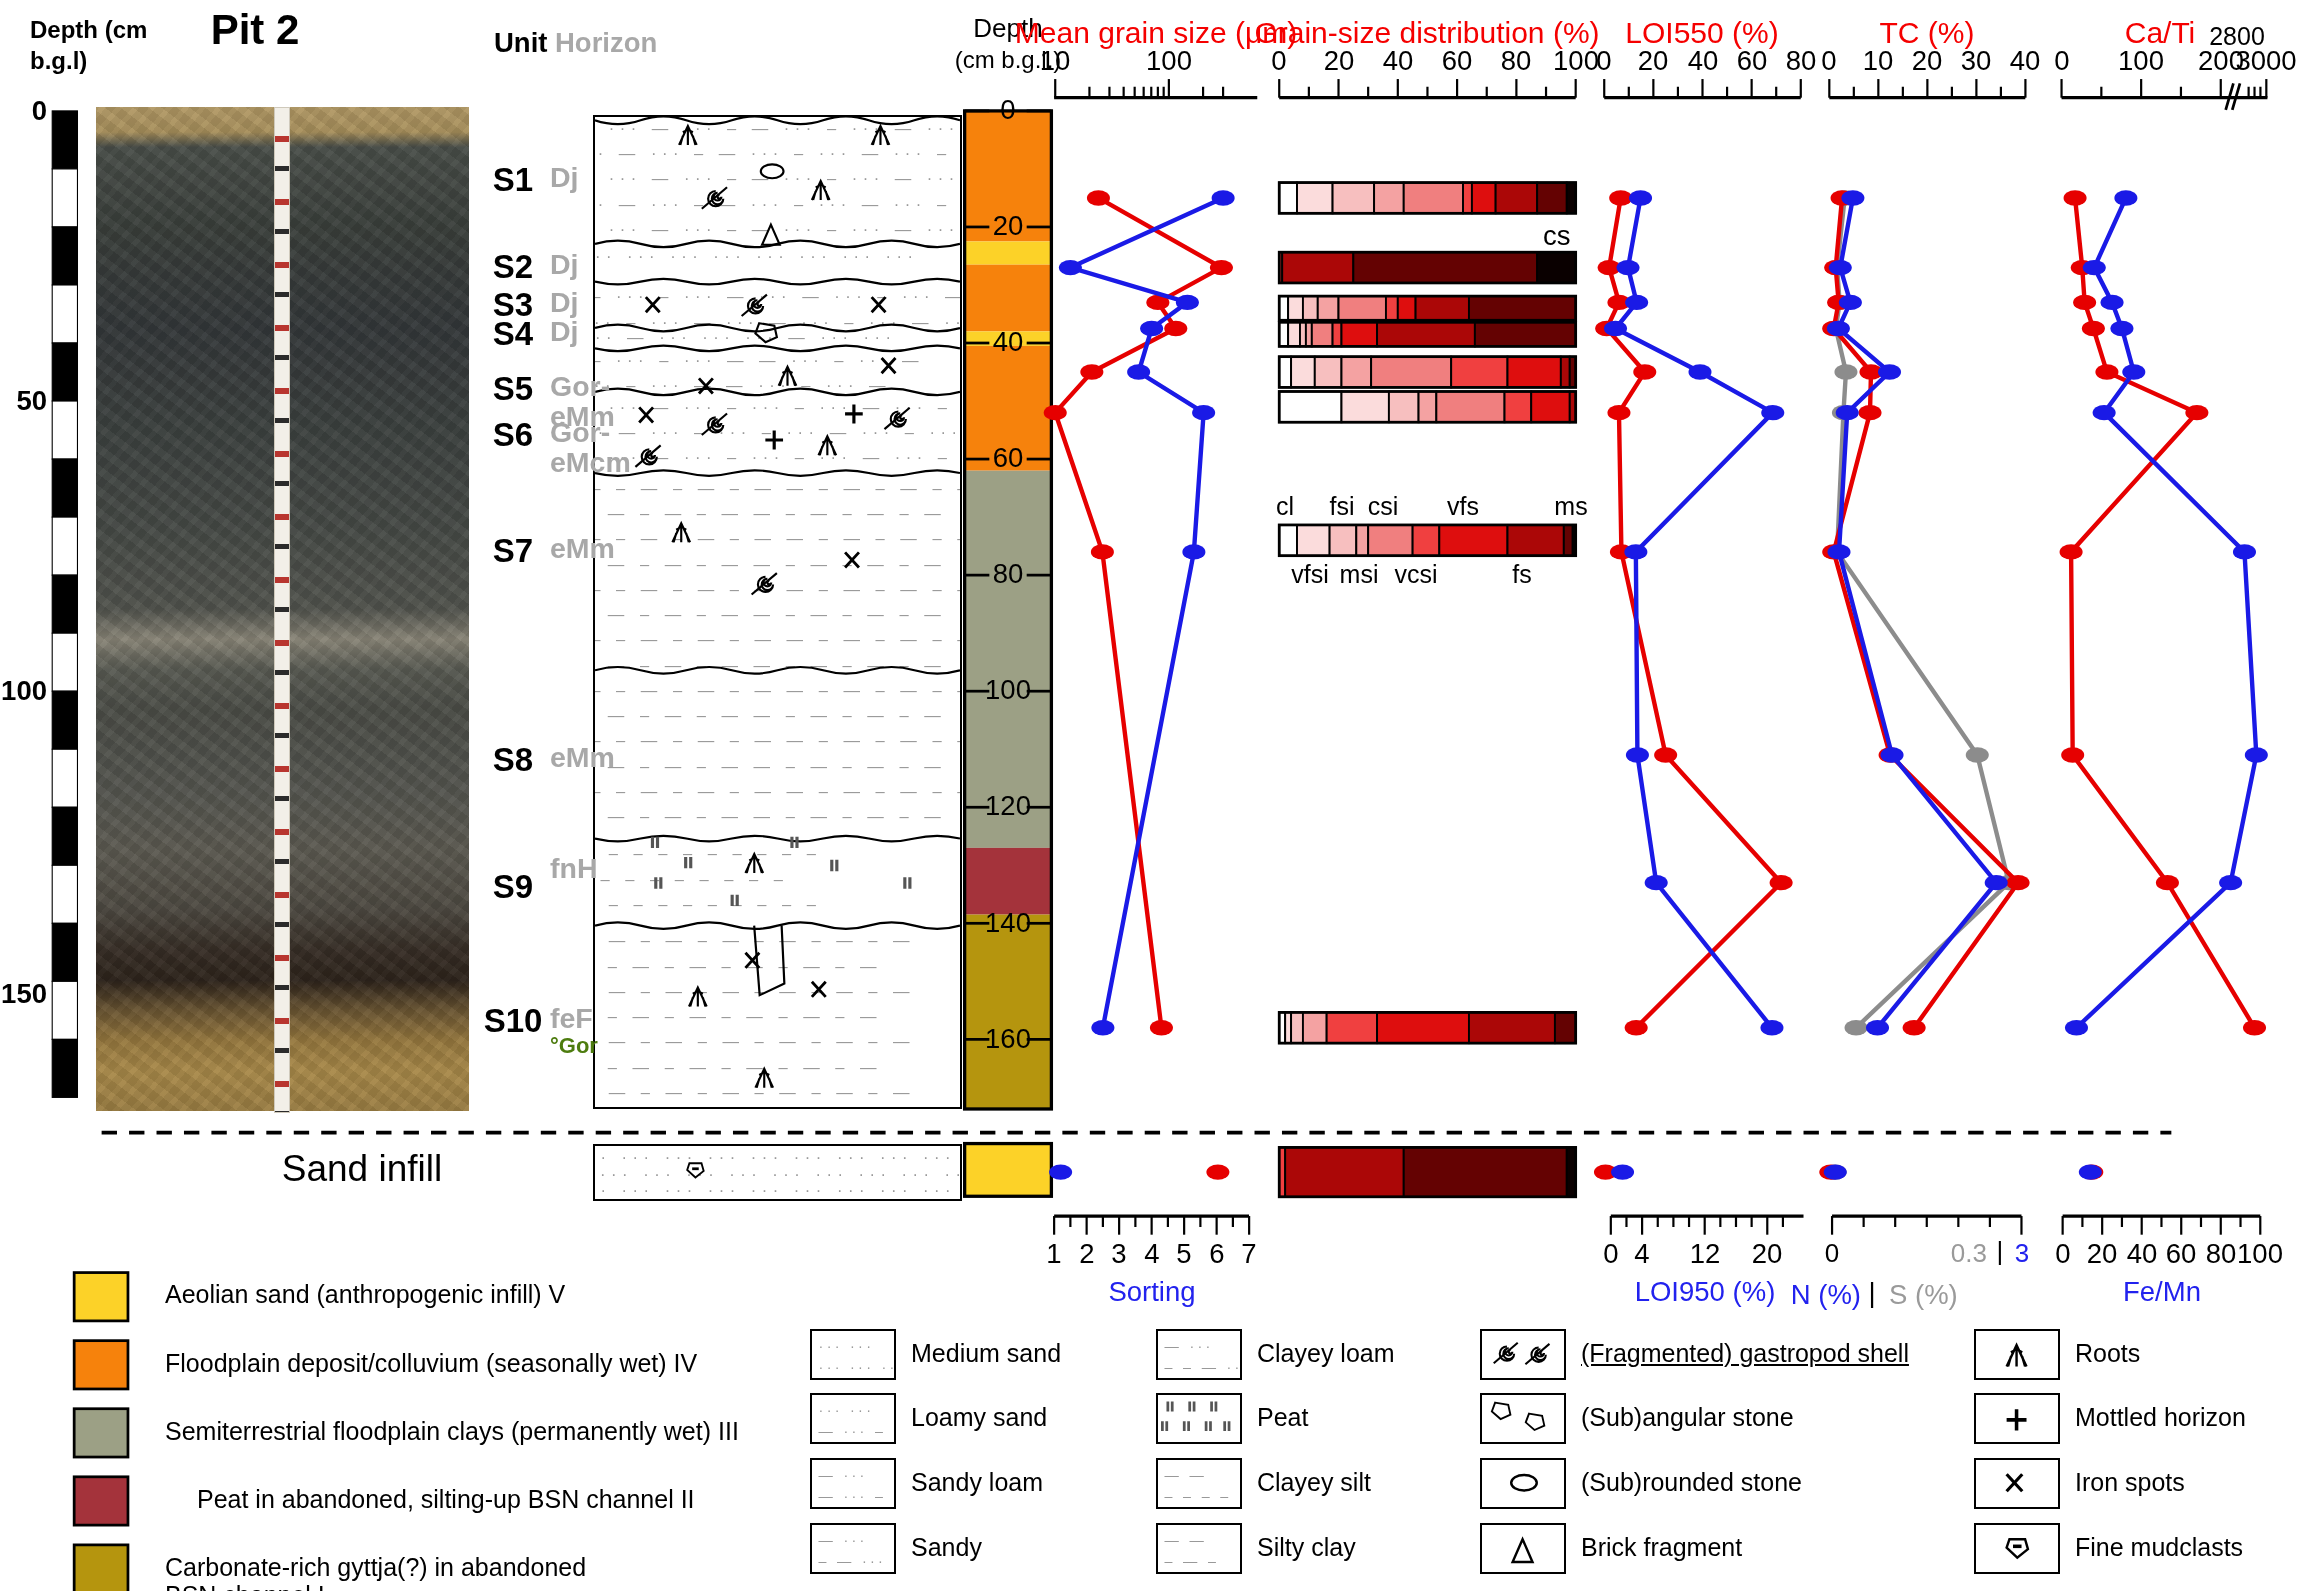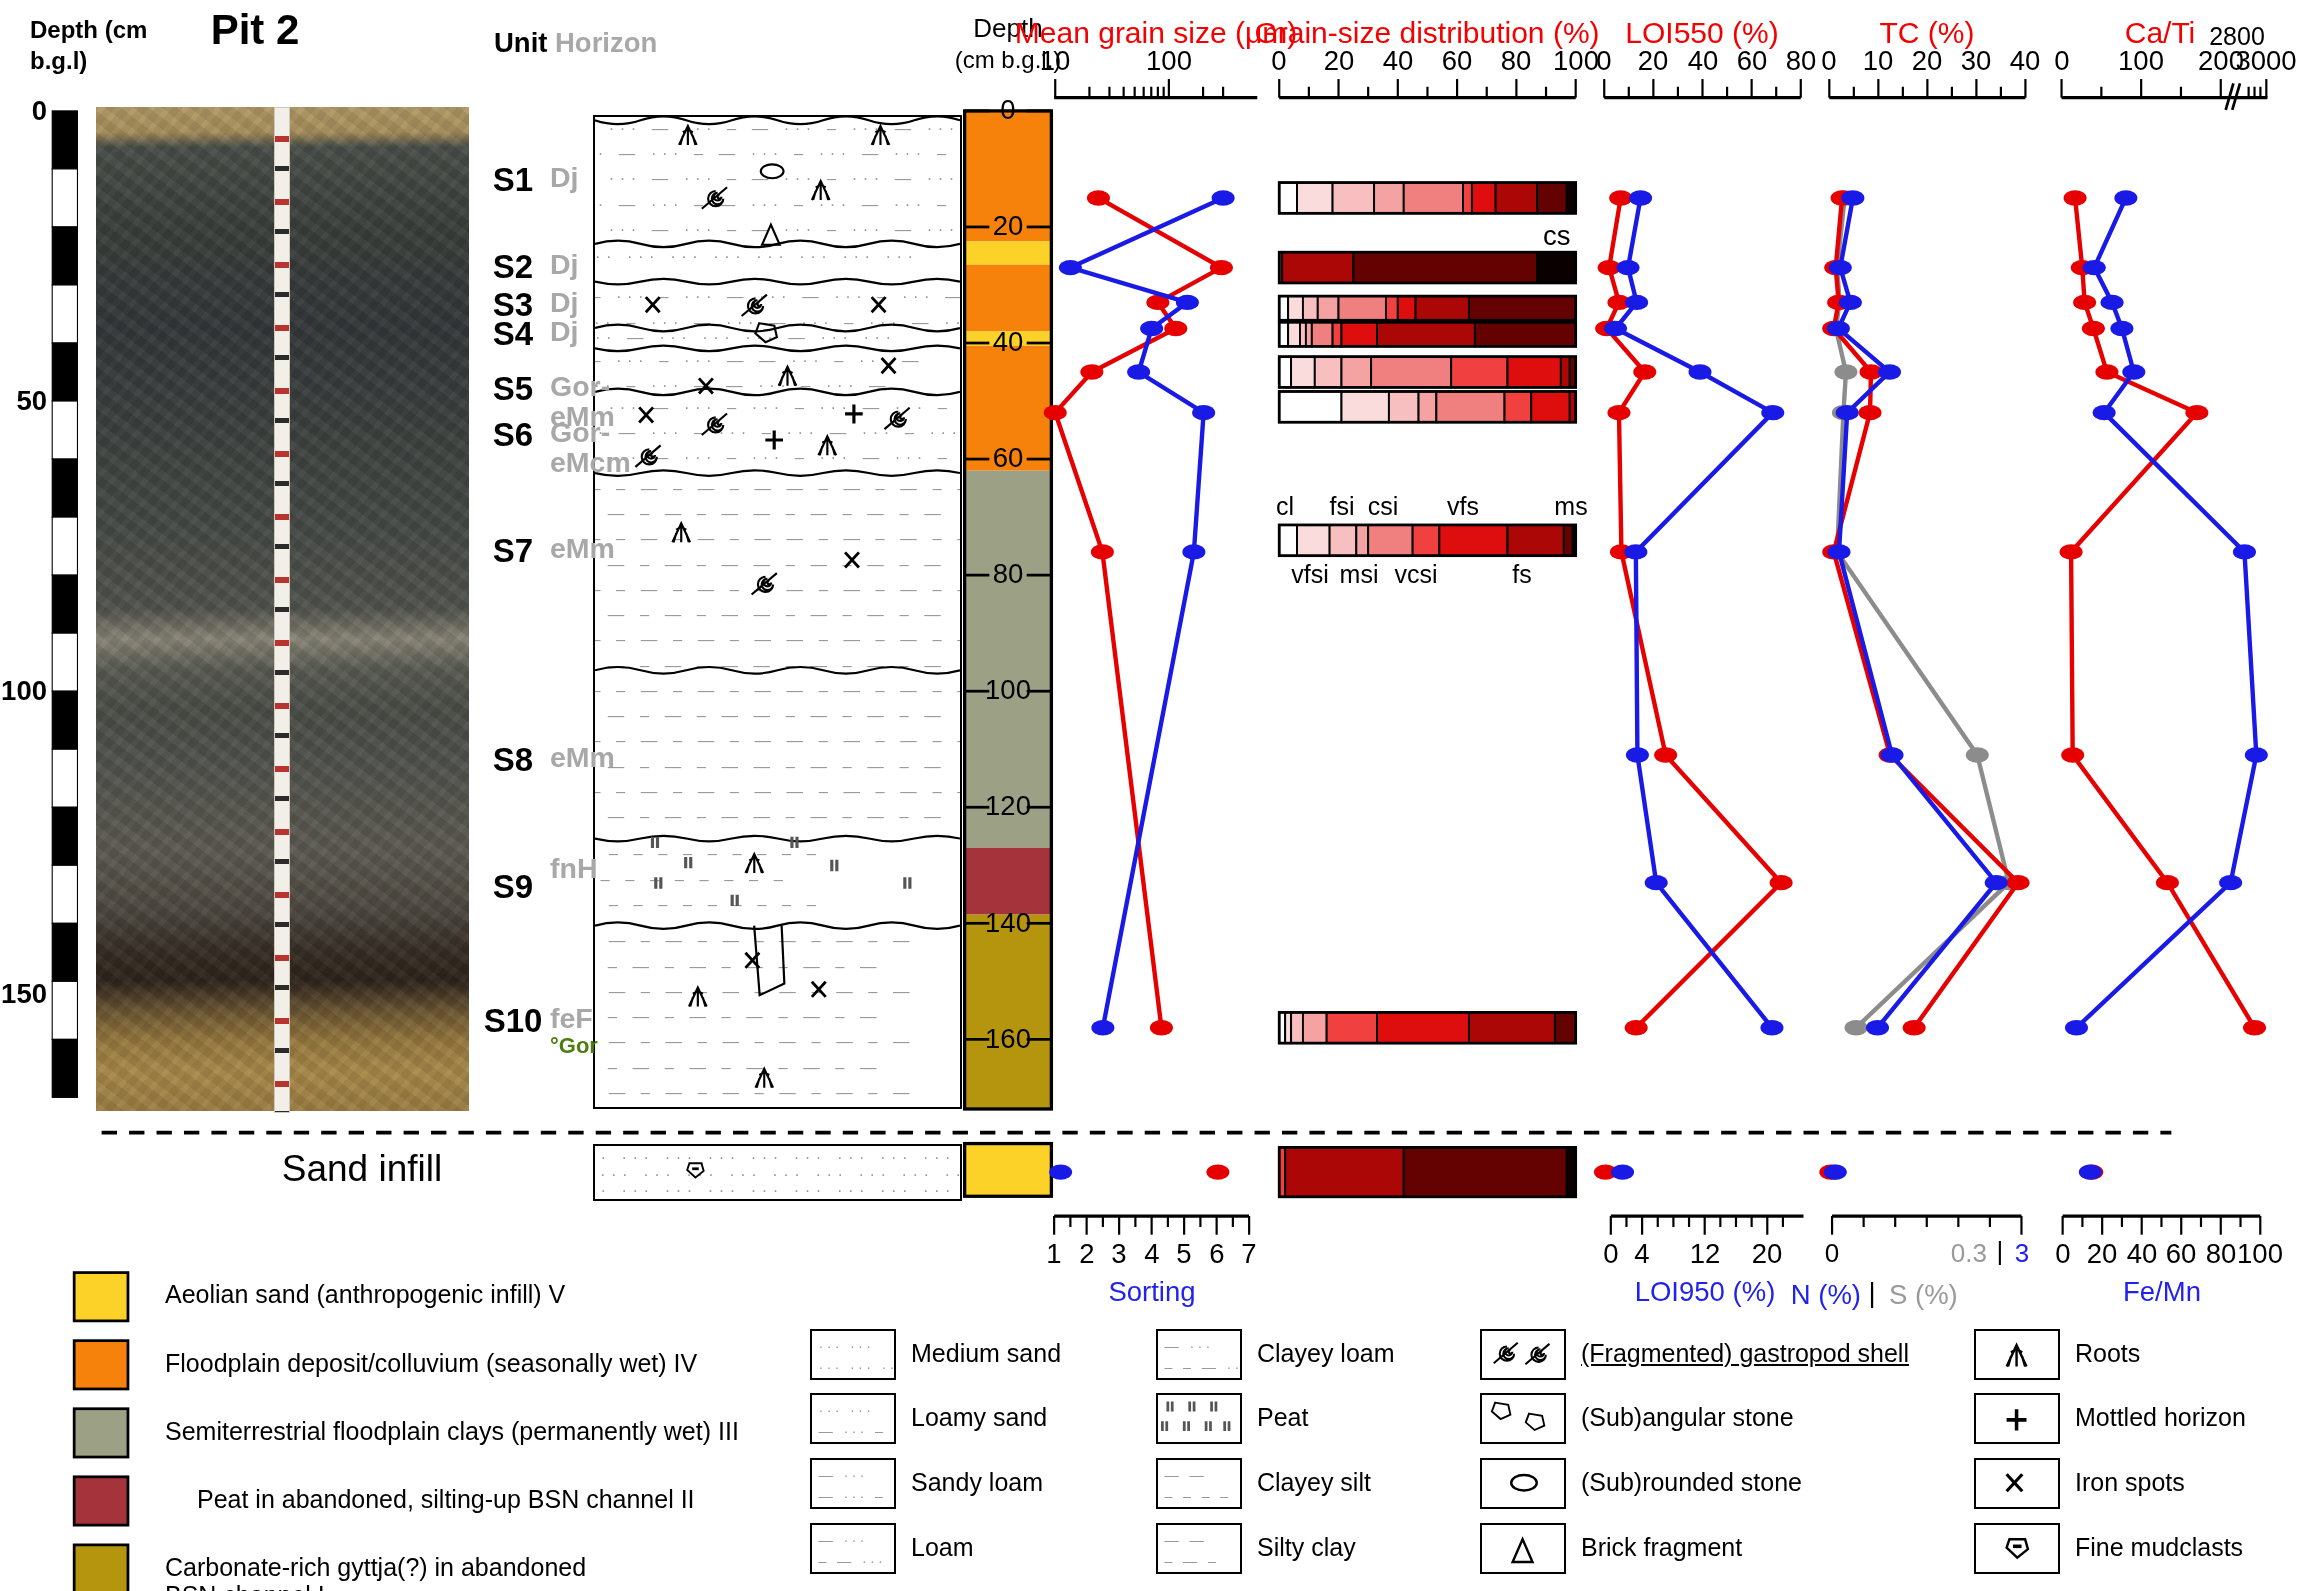--- a/index.html
+++ b/index.html
@@ -585,21 +585,21 @@
       <div class="t " style="left: 911px; top: 1404px; font-size: 25px;">Loamy sand</div>
       <div class="litho-box" style="left: 810px; top: 1458px; width: 82px; height: 47px;">
         <div class="pat" style="left: 6.6px; top: 6.6px; font-size: 14.3px; letter-spacing: 3.3px;">— ···</div>
         <div class="pat" style="left: 6.6px; top: 27.5px; font-size: 14.3px; letter-spacing: 3.3px;">— ··· –</div>
       </div>
       <div class="t " style="left: 911px; top: 1469px; font-size: 25px;">Sandy loam</div>
       <div class="litho-box" style="left: 810px; top: 1523px; width: 82px; height: 47px;">
         <div class="pat" style="left: 6.6px; top: 6.6px; font-size: 14.3px; letter-spacing: 3.3px;">— ···</div>
         <div class="pat" style="left: 6.6px; top: 27.5px; font-size: 14.3px; letter-spacing: 3.3px;">– — ···</div>
       </div>
-      <div class="t " style="left: 911px; top: 1534px; font-size: 25px;">Loam</div>
+      <div class="t " style="left: 911px; top: 1534px; font-size: 25px;">Sandy</div>
       <div class="litho-box" style="left: 1156px; top: 1329px; width: 82px; height: 47px;">
         <div class="pat" style="left: 6.6px; top: 6.6px; font-size: 14.3px; letter-spacing: 3.3px;">— ···</div>
         <div class="pat" style="left: 6.6px; top: 27.5px; font-size: 14.3px; letter-spacing: 3.3px;">– – — ···</div>
       </div>
       <div class="t " style="left: 1257px; top: 1340px; font-size: 25px;">Clayey loam</div>
       <div class="litho-box" style="left: 1156px; top: 1393px; width: 82px; height: 47px;">
         <svg width="82" height="47" viewBox="0 0 150 86">
           <g transform="translate(18,12) scale(1)" stroke="#000" fill="none" stroke-width="3.4">
             <path d="M0 0 L0 18 M8 0 L8 18" stroke-width="5" stroke="#555"></path>
           </g>

